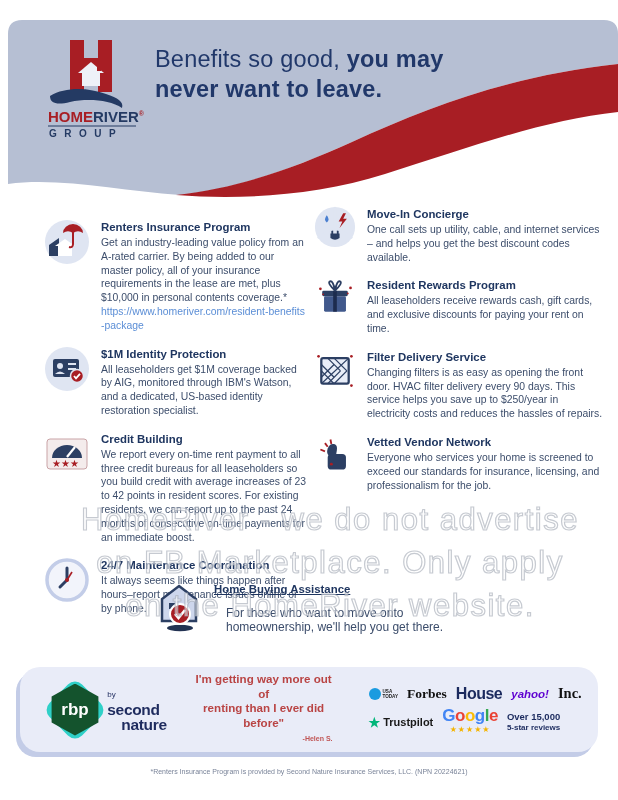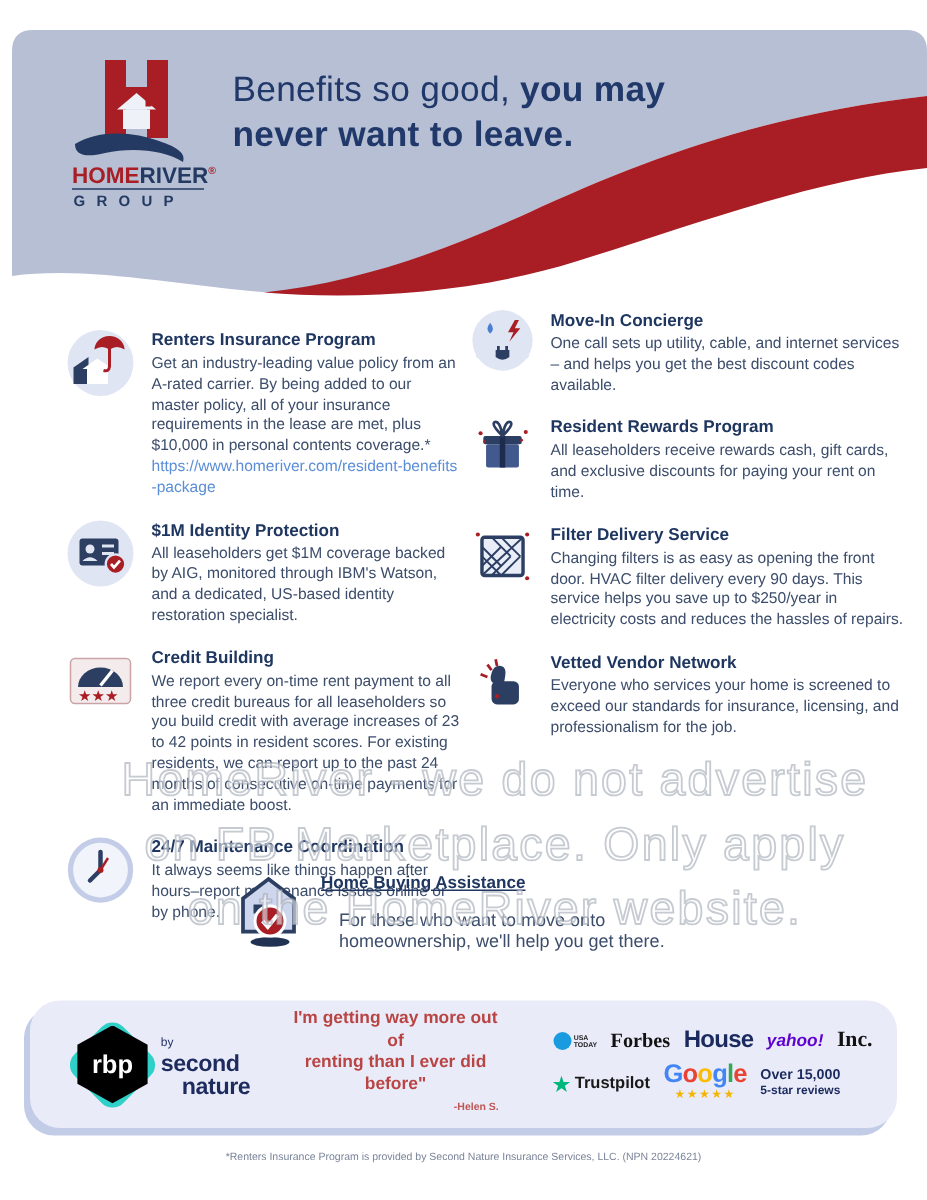--- a/index.html
+++ b/index.html
@@ -31,21 +31,21 @@
              font-size:31px;line-height:43px;font-weight:400;letter-spacing:1.5px;
              color:rgba(255,255,255,0.55);-webkit-text-stroke:1.2px rgba(160,166,178,0.6);
              pointer-events:none;z-index:5;padding-left:42px;}
   
   .bottom-bar{position:absolute;left:20px;top:667px;width:578px;height:85px;
               background:#e9ecf8;border-radius:20px;box-shadow:-4px 5px 0 #c3cce7;
               display:flex;align-items:center;}
   .rbp-wrap{position:relative;width:58px;height:58px;margin-left:26px;}
   .rbp-teal{position:absolute;left:6px;top:6px;width:46px;height:46px;background:#2fd0c8;
             border-radius:10px;transform:rotate(45deg);}
-  .rbp-hex{position:absolute;left:3px;top:3px;width:52px;height:52px;background:#000000;
+  .rbp-hex{position:absolute;left:3px;top:3px;width:52px;height:52px;background:#14532d;
            clip-path:polygon(50% 0,95% 25%,95% 75%,50% 100%,5% 75%,5% 25%);
            display:flex;align-items:center;justify-content:center;}
   .rbp-hex span{color:#fff;font-weight:bold;font-size:17px;}
   .sn-wrap{margin-left:8px;line-height:15px;color:#1e2b5e;}
   .sn-by{font-size:8px;vertical-align:top;margin-right:2px;color:#1e2b5e;}
   .sn-name{font-weight:800;font-size:15.5px;letter-spacing:-.3px;display:inline-block;}
   .quote{width:150px;margin-left:28px;text-align:center;color:#b94444;font-weight:bold;
          font-size:11.6px;line-height:14.5px;}
   .quote .attr{display:block;text-align:right;font-size:7px;font-weight:bold;margin-top:2px;color:#c05555;}
   .press{margin-left:36px;width:250px;}

